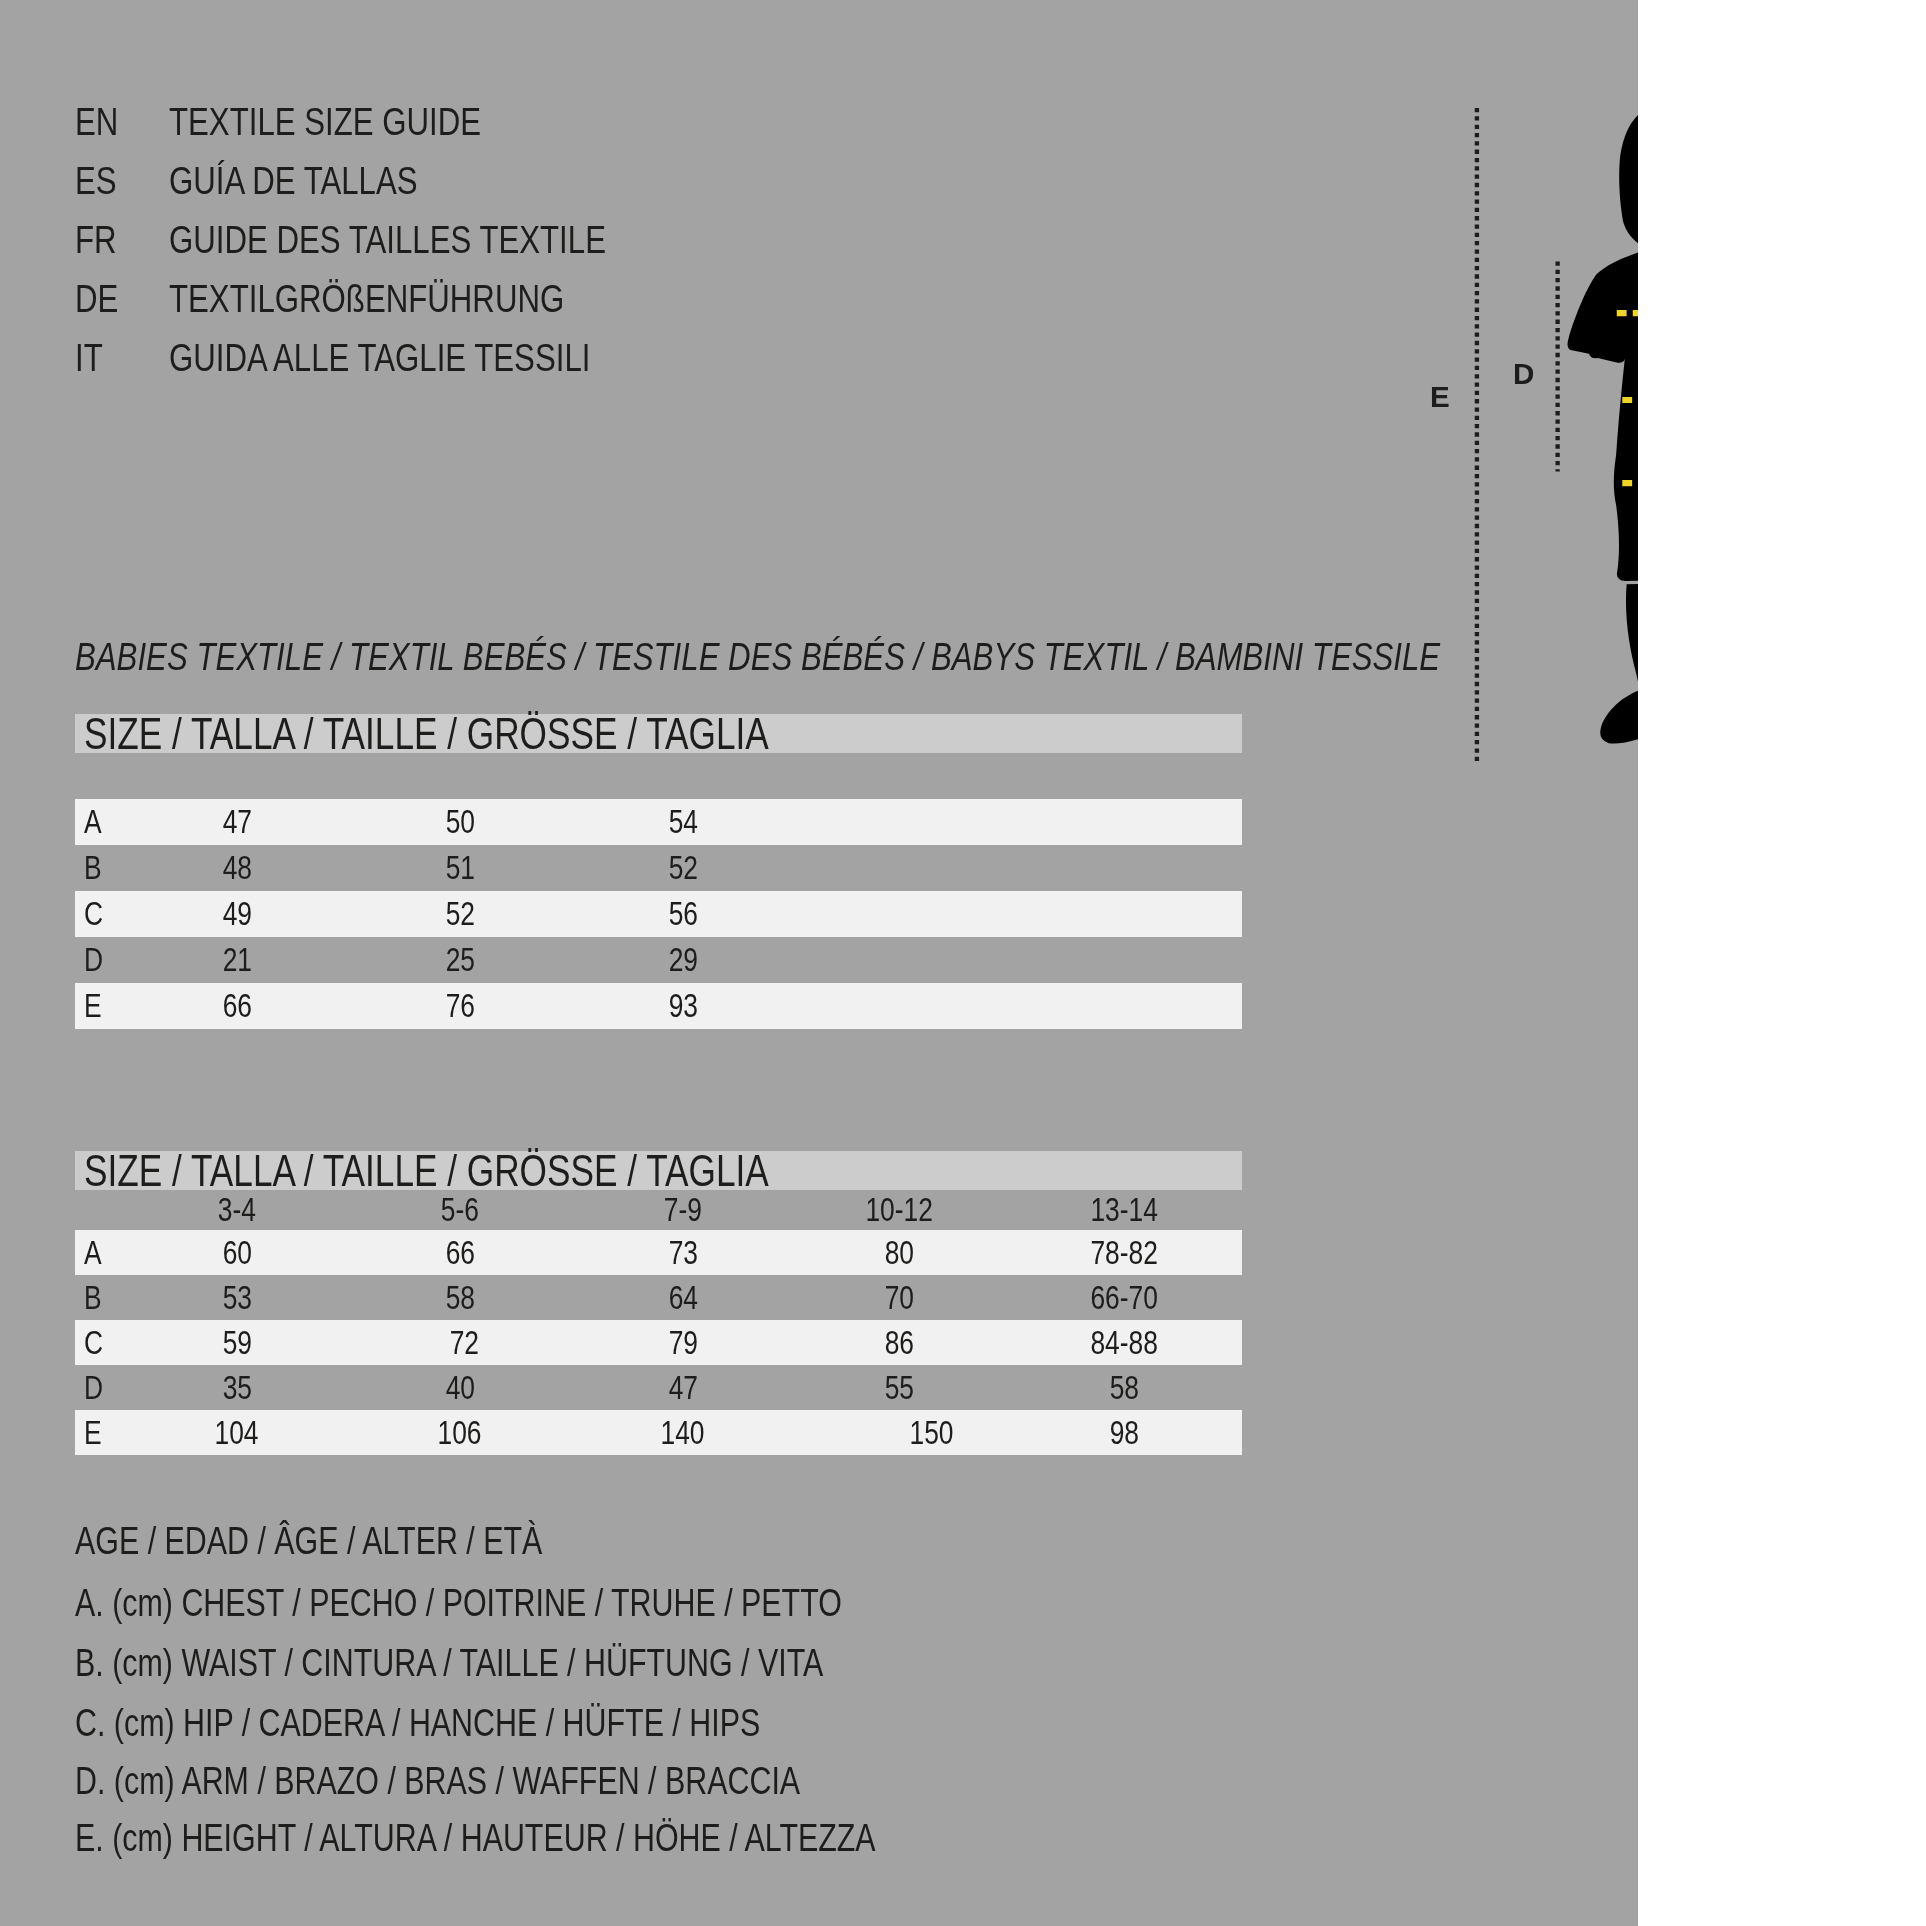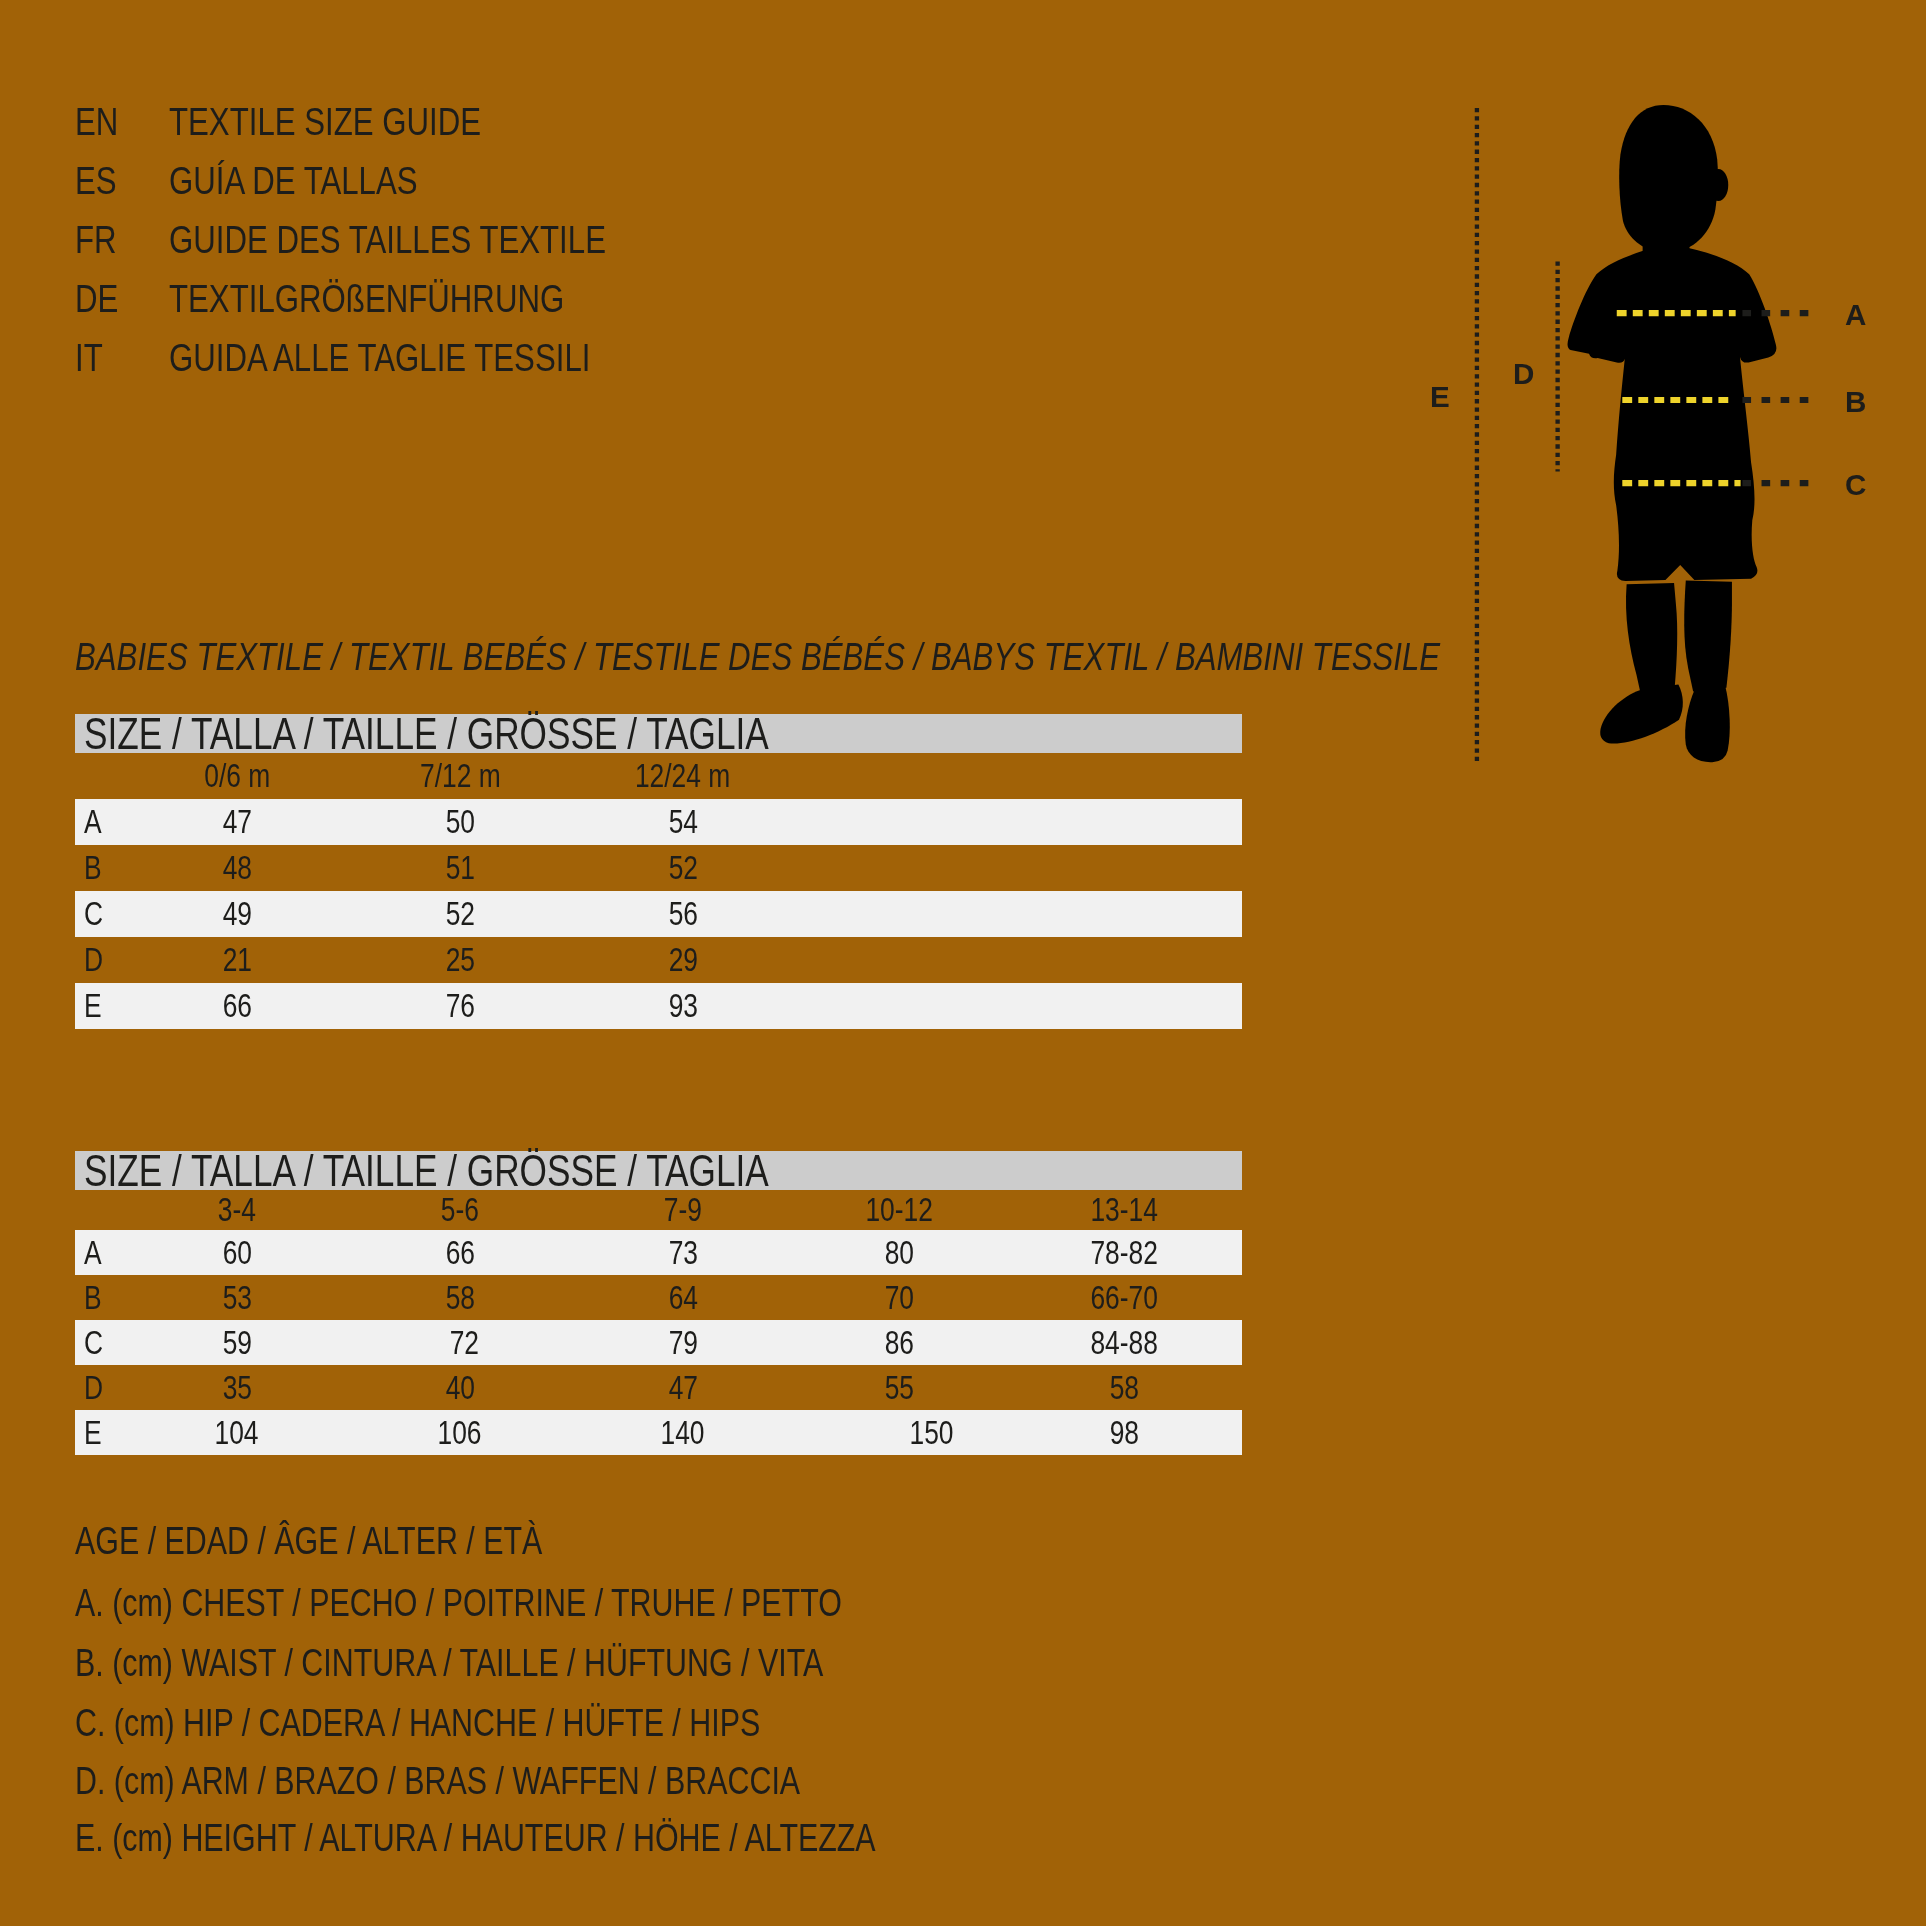--- a/index.html
+++ b/index.html
@@ -1,19 +1,19 @@
 <!DOCTYPE html>
 <html style="font-size:10px"><head>
 <meta charset="utf-8">
 <style>
   html,body{margin:0;padding:0;background:#ffffff;}
   .canvas{
     position:relative;
-    width:1926px;height:1926px;
-    background:#a16207;
+    width:1638px;height:1926px;
+    background:#a3a3a3;
     font-family:"Liberation Sans", sans-serif;
     color:#1d1d1b;
     overflow:hidden;
   }
   .abs{position:absolute;}
   
   .cond{
     display:inline-block;
     transform:scaleX(0.8);
     transform-origin:0 50%;
@@ -139,25 +139,20 @@
   </div>
 
   <div class="abs section-heading" style="top:635px;">
     <span class="cond">BABIES TEXTILE / TEXTIL BEBÉS / TESTILE DES BÉBÉS / BABYS TEXTIL / BAMBINI TESSILE</span>
   </div>
 
   <div class="abs size-bar" style="top:714px;">
     <span class="cond">SIZE / TALLA / TAILLE / GRÖSSE / TAGLIA</span>
   </div>
 
-  <div class="abs col-header-row" style="top:753px;height:46px;line-height:46px;">
-    <div class="cell" style="left:51px;"><span class="cond-c">0/6 m</span></div>
-    <div class="cell" style="left:274px;"><span class="cond-c">7/12 m</span></div>
-    <div class="cell" style="left:497px;"><span class="cond-c">12/24 m</span></div>
-  </div>
 
   <div class="abs data-row stripe" style="top:799px;height:46px;line-height:46px;">
     <span class="row-label"><span class="cond">A</span></span>
     <div class="cell" style="left:51px;"><span class="cond-c">47</span></div>
     <div class="cell" style="left:274px;"><span class="cond-c">50</span></div>
     <div class="cell" style="left:497px;"><span class="cond-c">54</span></div>
   </div>
   <div class="abs data-row" style="top:845px;height:46px;line-height:46px;">
     <span class="row-label"><span class="cond">B</span></span>
     <div class="cell" style="left:51px;text-align:center;"><span class="cond-c">48</span></div>

